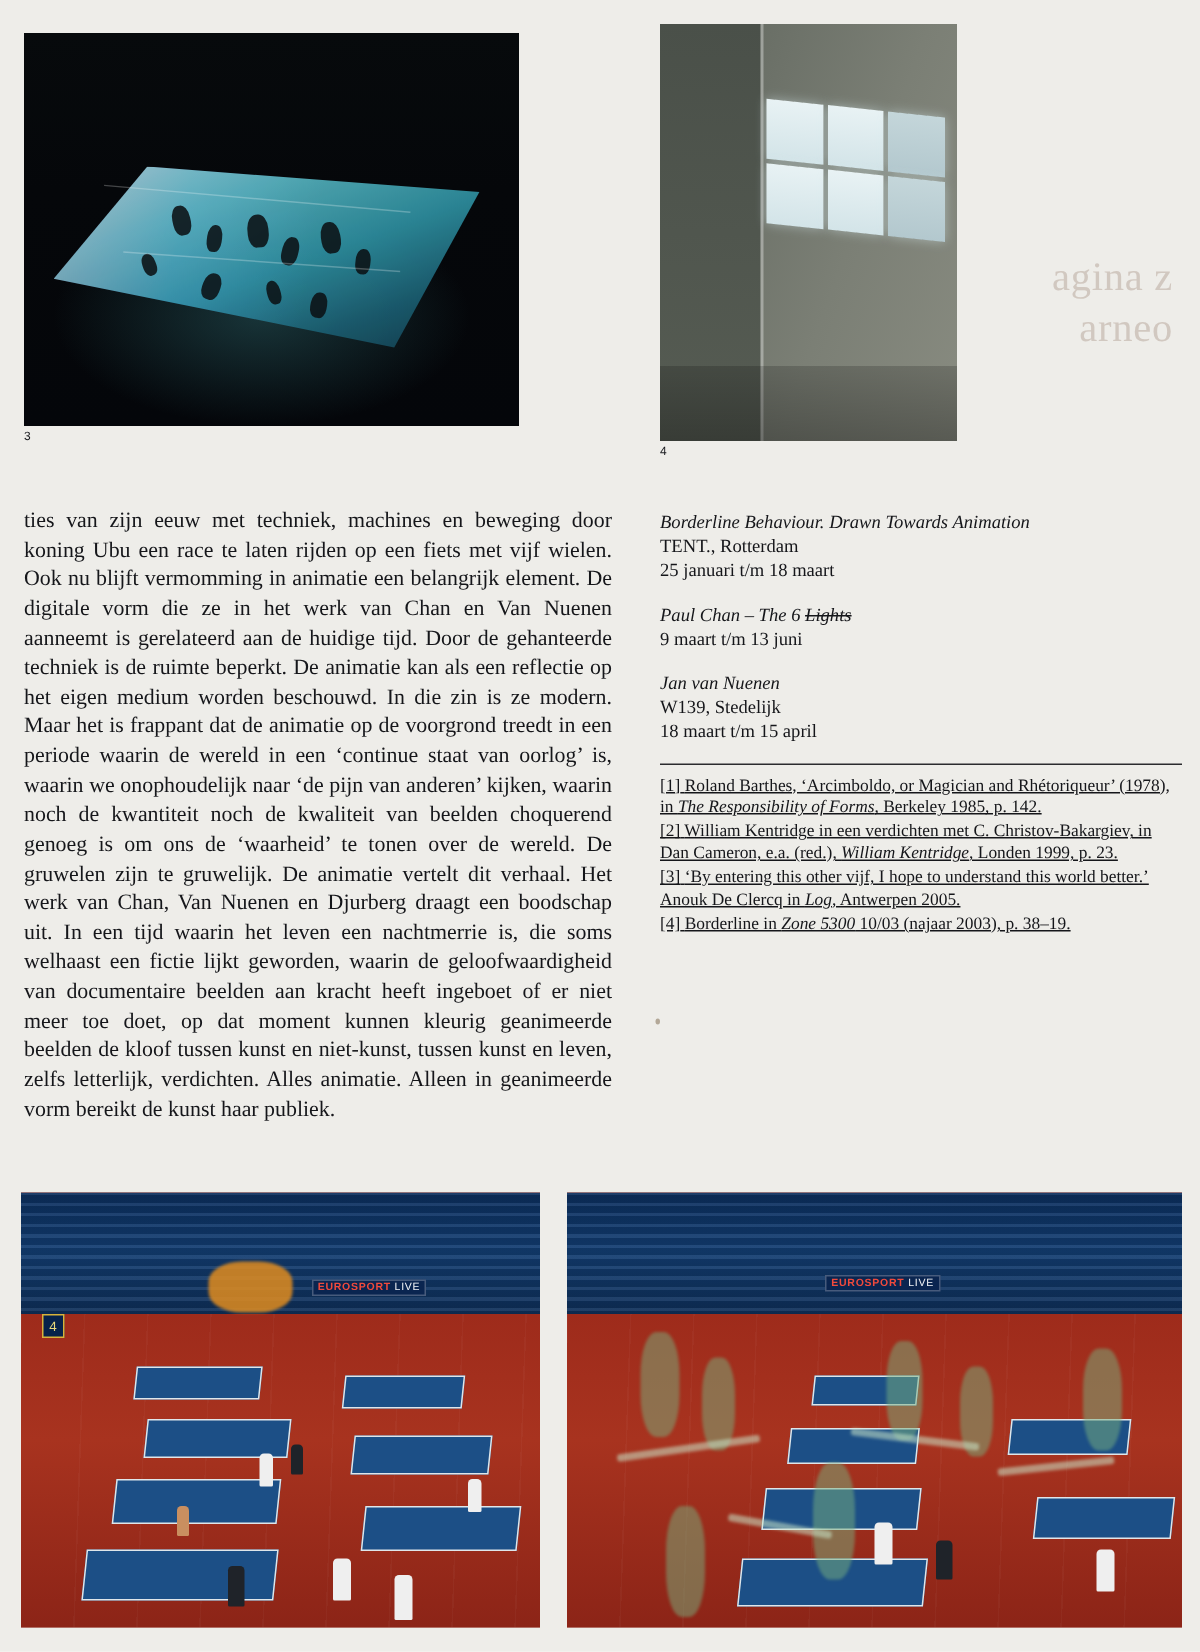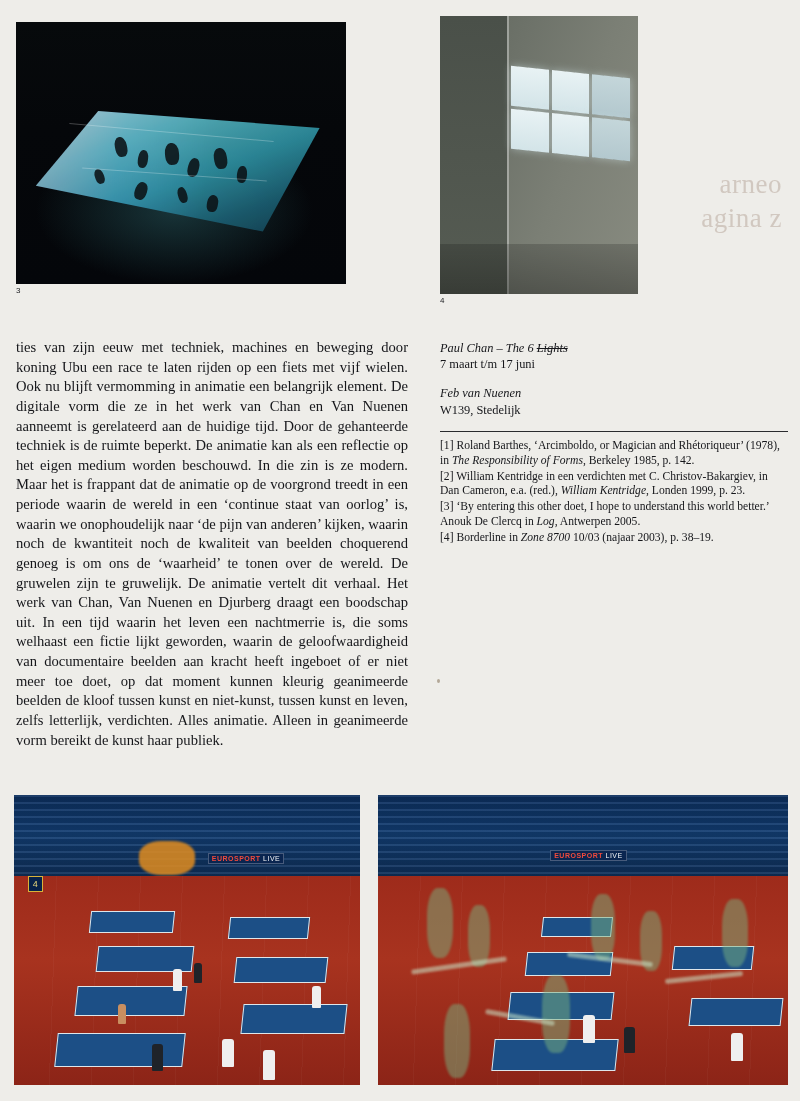--- a/index.html
+++ b/index.html
@@ -154,21 +154,21 @@
   }
   .exh .title .strike { text-decoration: line-through; }
   .exh .line { display: block; }
   .rule {
     border: 0;
     border-top: 1px solid #2a2b2e;
     margin: 8px 0 7px 0;
     width: 100%;
   }
   .notes { font-size: 11.6px; line-height: 1.285; }
-  .notes p { margin: 0 0 1px 0; }
+  .notes p { margin: 0 0 1px 0; text-decoration: underline; }
   .notes i { font-style: italic; }
 
   
   .speck {
     position: absolute;
     left: 437px;
     top: 679px;
     width: 3px; height: 4px;
     background: #b3a898;
     border-radius: 50%;
@@ -267,22 +267,22 @@
       <div class="silh" style="left:49%;top:63%;width:9px;height:16px;transform:rotate(-16deg);"></div>
       <div class="silh" style="left:58%;top:66%;width:11px;height:17px;transform:rotate(10deg);"></div>
       <div class="silh" style="left:24%;top:56%;width:9px;height:15px;transform:rotate(-20deg);"></div>
       <div class="glow-line" style="left:16%;top:42%;width:62%;transform:rotate(5deg);"></div>
       <div class="glow-line" style="left:20%;top:58%;width:56%;transform:rotate(4deg);"></div>
     </div>
     <div class="fig-caption">3</div>
   </div>
 
   <div class="ghost">
+    <div>agina  z</div>
     <div>arneo</div>
-    <div>agina  z</div>
   </div>
 
   <div class="fig" id="fig4">
     <div class="fig-img">
       <div class="wall-left"></div>
       <div class="wall-edge"></div>
       <div class="panel-group">
         <div class="panel"></div>
         <div class="panel"></div>
         <div class="panel dim"></div>
@@ -294,38 +294,44 @@
     </div>
     <div class="fig-caption">4</div>
   </div>
 
   <div class="col-left">
     <span>ties van zijn eeuw met techniek, machines en beweging door koning Ubu een race te laten rijden op een fiets met vijf wielen. Ook nu blijft vermomming in animatie een belangrijk element. De digitale vorm die ze in het werk van Chan en Van Nuenen aanneemt is gerelateerd aan de huidige tijd. Door de gehanteerde techniek is de ruimte beperkt. De animatie kan als een reflectie op het eigen medium worden beschouwd. In die zin is ze modern. Maar het is frappant dat de animatie op de voorgrond treedt in een periode waarin de wereld in een ‘continue staat van oorlog’ is, waarin we onophoudelijk naar ‘de pijn van anderen’ kijken, waarin noch de kwantiteit noch de kwaliteit van beelden choquerend genoeg is om ons de ‘waarheid’ te tonen over de wereld. De gruwelen zijn te gruwelijk. De animatie vertelt dit verhaal. Het werk van Chan, Van Nuenen en Djurberg draagt een boodschap uit. In een tijd waarin het leven een nachtmerrie is, die soms welhaast een fictie lijkt geworden, waarin de geloofwaardigheid van documentaire beelden aan kracht heeft ingeboet of er niet meer toe doet, op dat moment kunnen kleurig geanimeerde beelden de kloof tussen kunst en niet-kunst, tussen kunst en leven, zelfs letterlijk, verdichten. Alles animatie. Alleen in geanimeerde vorm bereikt de kunst haar publiek.</span>
   </div>
 
   <div class="col-right">
 
+    <div class="exh">
+      <span class="line title">Borderline Behaviour. Drawn Towards Animation</span>
+      <span class="line">TENT., Rotterdam</span>
+      <span class="line">25 januari t/m 18 maart</span>
+    </div>
 
     <div class="exh">
       <span class="line title"><span>Paul Chan – The 6 </span><span class="strike">Lights</span></span>
-      <span class="line">7 maart t/m 17 juni</span>
+      <span class="line">9 maart t/m 13 juni</span>
     </div>
 
     <div class="exh">
-      <span class="line title">Feb van Nuenen</span>
+      <span class="line title">Jan van Nuenen</span>
       <span class="line">W139, Stedelijk</span>
+      <span class="line">18 maart t/m 15 april</span>
     </div>
 
     <hr class="rule">
 
     <div class="notes">
       <p><span>[1]</span> <span>Roland Barthes, ‘Arcimboldo, or Magician and Rhétoriqueur’ (1978), in </span><i>The Responsibility of Forms</i><span>, Berkeley 1985, p. 142.</span></p>
       <p><span>[2]</span> <span>William Kentridge in een verdichten met C. Christov-Bakargiev, in Dan Cameron, e.a. (red.), </span><i>William Kentridge</i><span>, Londen 1999, p. 23.</span></p>
-      <p><span>[3]</span> <span>‘By entering this other doet, I hope to understand this world better.’ Anouk De Clercq in </span><i>Log</i><span>, Antwerpen 2005.</span></p>
-      <p><span>[4]</span> <span>Borderline in </span><i>Zone 8700</i><span> 10/03 (najaar 2003), p. 38–19.</span></p>
+      <p><span>[3]</span> <span>‘By entering this other vijf, I hope to understand this world better.’ Anouk De Clercq in </span><i>Log</i><span>, Antwerpen 2005.</span></p>
+      <p><span>[4]</span> <span>Borderline in </span><i>Zone 5300</i><span> 10/03 (najaar 2003), p. 38–19.</span></p>
     </div>
   </div>
 
   <div class="speck"></div>
 
   <div class="fig" id="fig5">
     <div class="sport">
       <div class="stands"></div>
       <div class="stand-rows"></div>
       <div class="floorred"></div>

